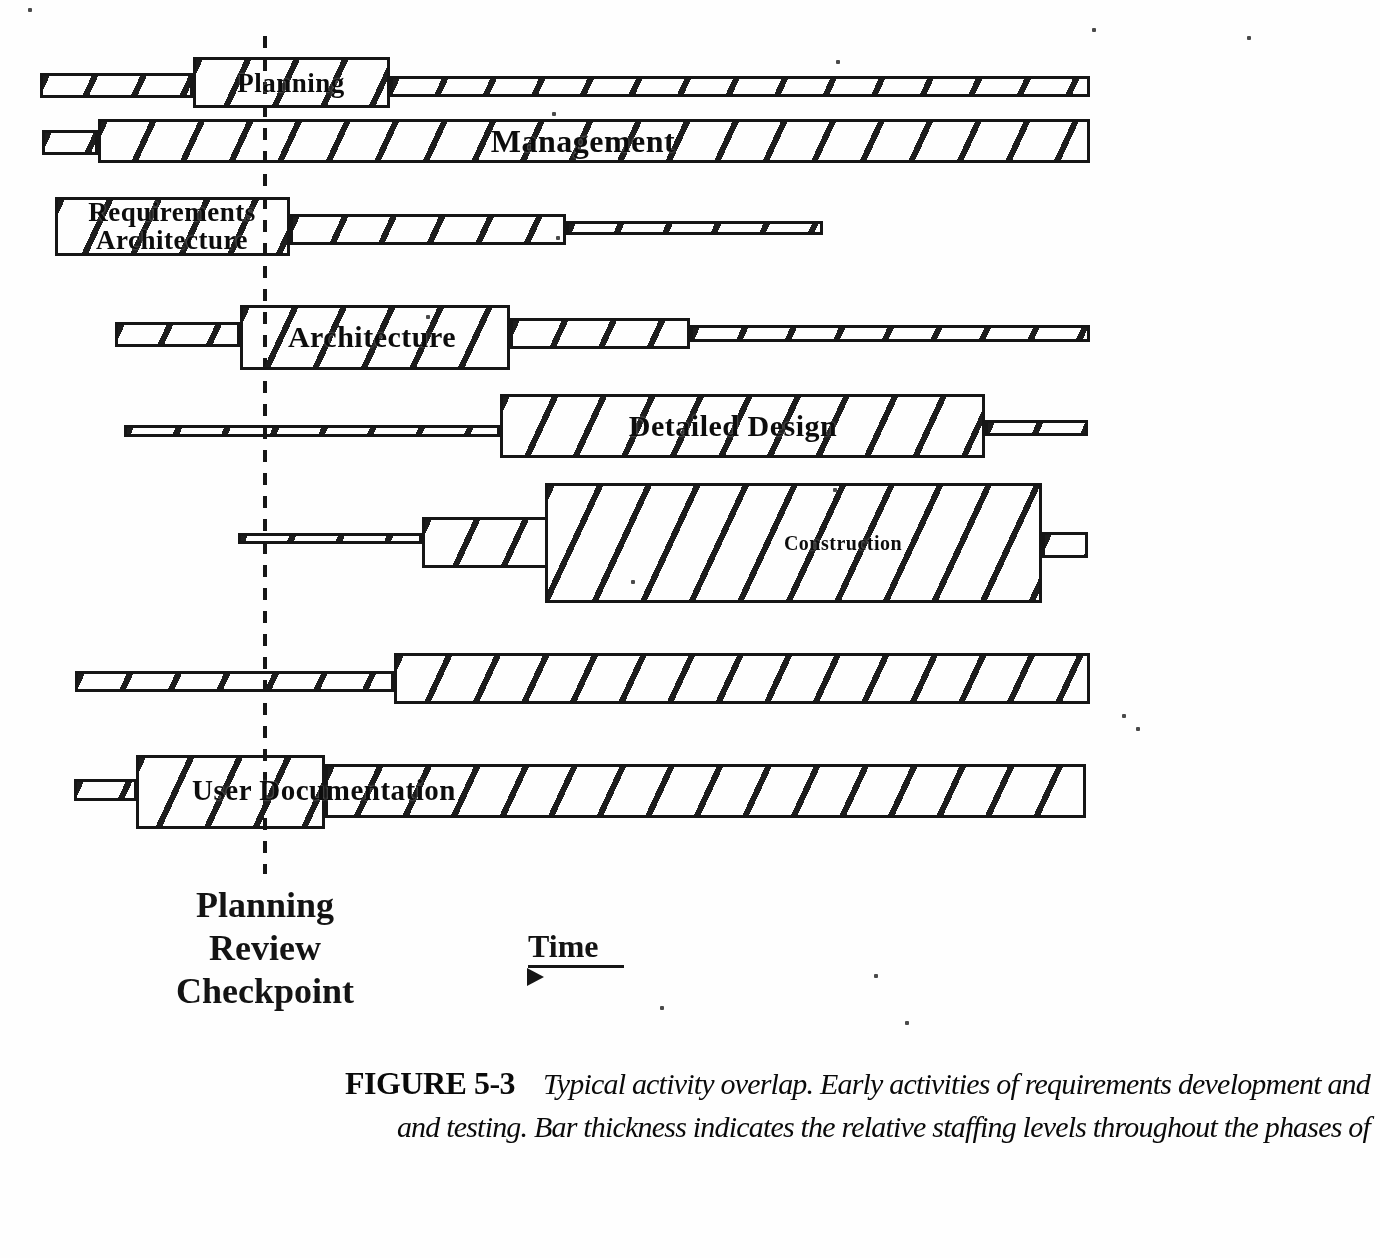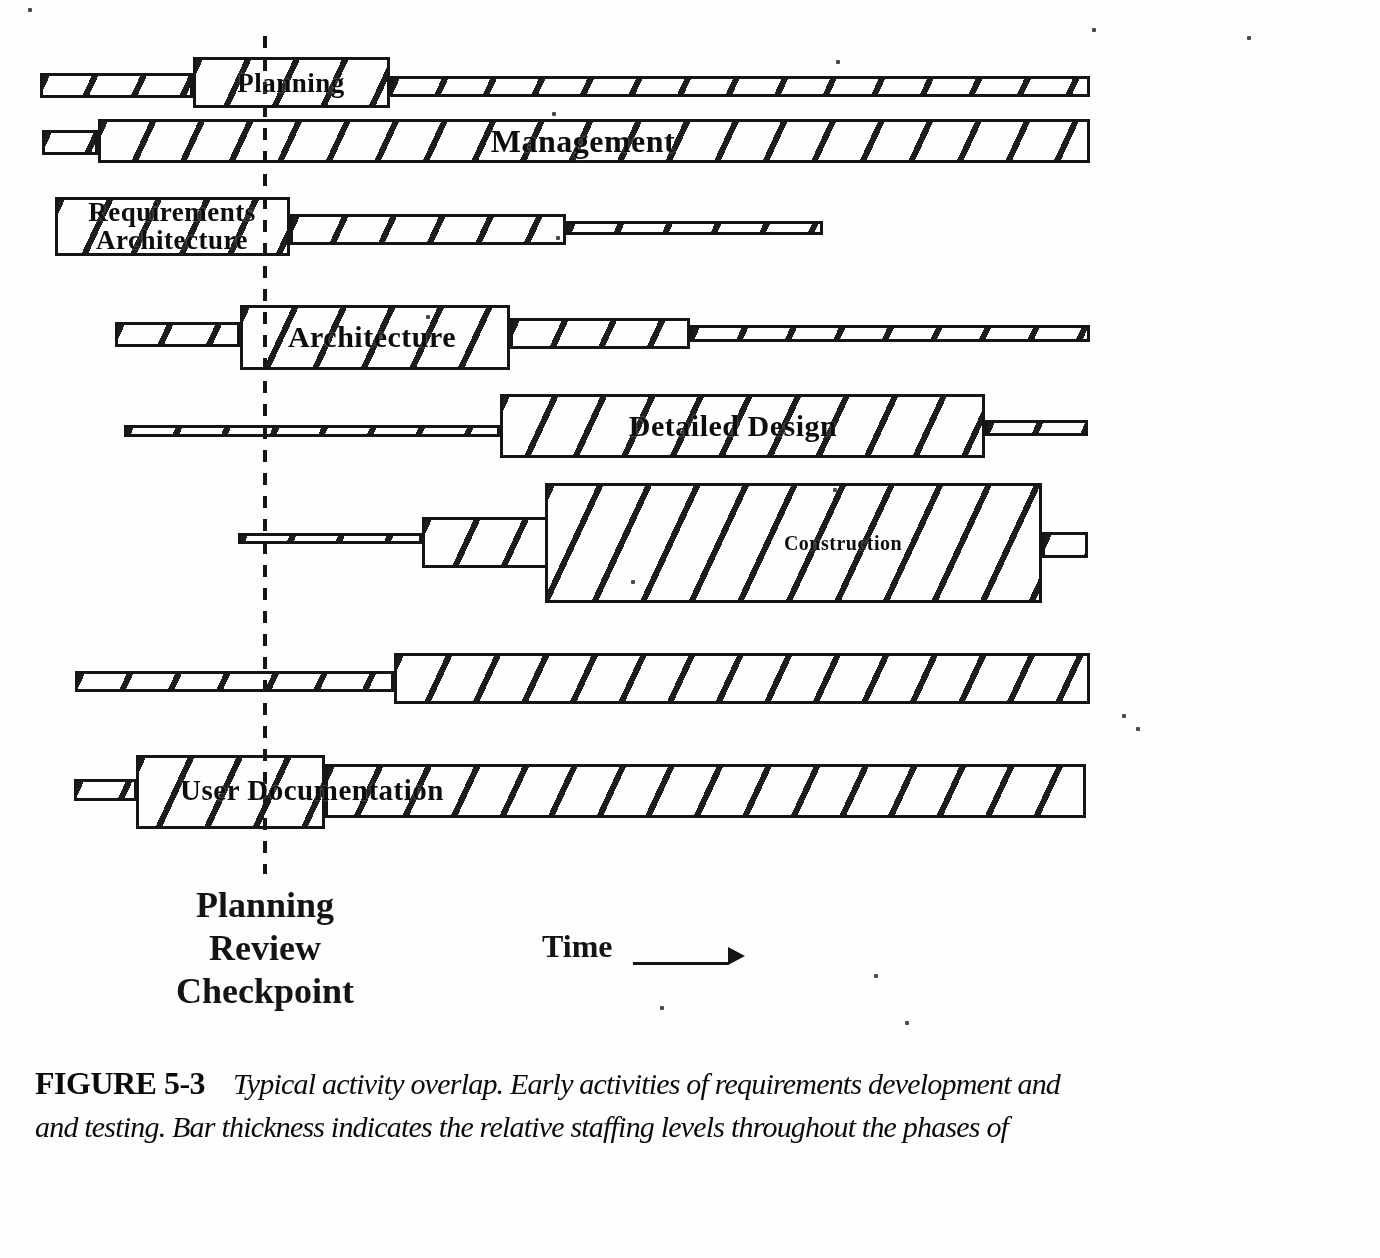--- a/index.html
+++ b/index.html
@@ -47,24 +47,25 @@
     transform:translateX(-50%);
     text-align:center;
     font-weight:bold;
     font-size:36px;
     line-height:43px;
     color:#141414;
     z-index:2;
   }
   .time-group{
     position:absolute;
-    left:542px; top:928px;
+    left:528px; top:928px;
     display:flex;
-    align-items:flex-end;
-    z-index:2;
+    align-items:flex-start;
+    z-index:2;
+    flex-direction:column;
   }
   .time-word{
     font-weight:bold;
     font-size:32px;
     color:#141414;
     margin-right:20px;
   }
   .arrow-shaft{
     width:96px; height:3px;
     background:#161616;
@@ -77,20 +78,21 @@
     margin-left:-1px;
   }
   .caption{
     position:absolute;
     left:35px; top:1062px;
     width:1335px;
     font-size:30px;
     line-height:43px;
     color:#0a0a0a;
     z-index:2;
+    text-align:right;
   }
   .cap-line{
     font-style:italic;
     white-space:nowrap;
     letter-spacing:-0.8px;
   }
   .figno{
     font-style:normal;
     font-weight:bold;
     font-size:32px;
@@ -160,21 +162,21 @@
       <div class="seg" style="left: 545px; top: 483px; width: 497px; height: 120px;"></div>
       <div class="seg" style="left: 1042px; top: 532px; width: 46px; height: 26px;"></div>
       <div class="bar-label" style="left: 795px; top: 543px; font-size: 20px; margin-left: 48px;">
         <div>Construction</div>
       </div>
       <div class="seg" style="left: 75px; top: 671px; width: 319px; height: 21px;"></div>
       <div class="seg" style="left: 394px; top: 653px; width: 696px; height: 51px;"></div>
       <div class="seg" style="left: 74px; top: 779px; width: 63px; height: 22px;"></div>
       <div class="seg" style="left: 136px; top: 755px; width: 189px; height: 74px;"></div>
       <div class="seg" style="left: 325px; top: 764px; width: 761px; height: 54px;"></div>
-      <div class="bar-label" style="left: 312px; top: 791px; font-size: 29px;">
+      <div class="bar-label" style="left: 324px; top: 791px; font-size: 29px;">
         <div>User Documentation</div>
       </div>
       <div class="speck" style="left: 28px; top: 8px;"></div>
       <div class="speck" style="left: 552px; top: 112px;"></div>
       <div class="speck" style="left: 1092px; top: 28px;"></div>
       <div class="speck" style="left: 1247px; top: 36px;"></div>
       <div class="speck" style="left: 836px; top: 60px;"></div>
       <div class="speck" style="left: 556px; top: 236px;"></div>
       <div class="speck" style="left: 833px; top: 488px;"></div>
       <div class="speck" style="left: 1122px; top: 714px;"></div>

